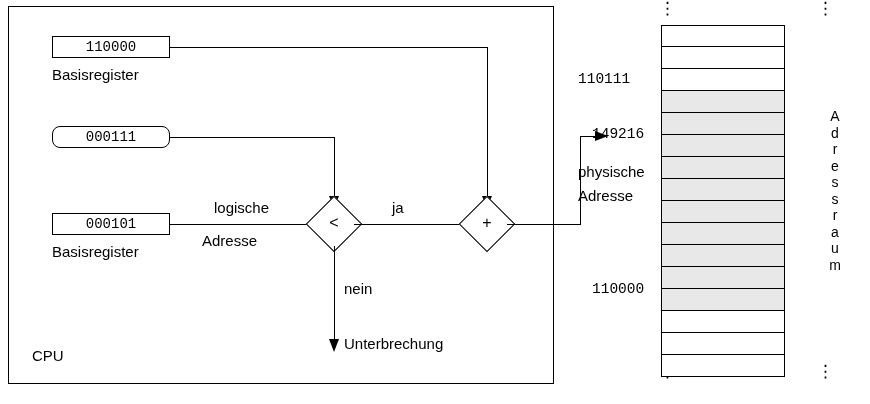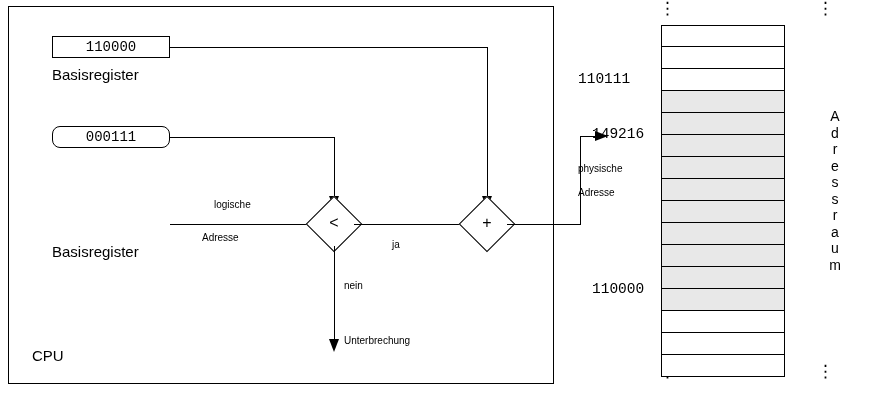--- a/index.html
+++ b/index.html
@@ -65,21 +65,21 @@
   }
   .diamond-label {
     font-size: 16px;
     color: #000;
     text-align: center;
     width: 40px;
   }
 
   
   .txt {
-    font-size: 10px;
+    font-size: 15px;
     color: #000;
     white-space: nowrap;
   }
   .txt-mono {
     font-family: "Liberation Mono", monospace;
     font-size: 14.5px;
     color: #000;
     white-space: nowrap;
   }
 
@@ -129,20 +129,21 @@
 <div id="root">
 
   <div class="abs cpu-box"></div>
   <div class="abs cpu-label">CPU</div>
 
   <div class="abs reg" style="left:52px; top:36px;">110000</div>
   <div class="abs reg-caption" style="left:52px; top:66px;">Basisregister</div>
 
   <div class="abs reg" style="left:52px; top:126px;border-radius:8px;">000111</div>
 
+  <div class="abs reg" style="left:52px; top:213px;">000101</div>
   <div class="abs reg-caption" style="left:52px; top:243px;">Basisregister</div>
 
   <div class="abs hline" style="left:170px; top:47px; width:317px;"></div>
   <div class="abs vline" style="left:487px; top:47px; height:155px;"></div>
   <svg class="abs" style="left:480px; top:194px;" width="16" height="16">
     <polygon points="7,14 2,2 12,2" fill="#000"></polygon>
   </svg>
 
   <div class="abs hline" style="left:170px; top:137px; width:164px;"></div>
   <div class="abs vline" style="left:334px; top:137px; height:65px;"></div>
@@ -151,21 +152,21 @@
   </svg>
 
   <div class="abs hline" style="left:170px; top:224px; width:144px;"></div>
   <div class="abs txt" style="left:214px; top:199px;">logische</div>
   <div class="abs txt" style="left:202px; top:232px;">Adresse</div>
 
   <div class="abs diamond" style="left:314px; top:204px;"></div>
   <div class="abs diamond-label" style="left:314px; top:214px;">&lt;</div>
 
   <div class="abs hline" style="left:354px; top:224px; width:114px;"></div>
-  <div class="abs txt" style="left:392px; top:199px;margin-top:40px;">ja</div>
+  <div class="abs txt" style="left:392px; top:199px;">ja</div>
 
   <div class="abs vline" style="left:334px; top:246px; height:98px;"></div>
   <svg class="abs" style="left:327px; top:336px;" width="16" height="18">
     <polygon points="7,16 2,3 12,3" fill="#000"></polygon>
   </svg>
   <div class="abs txt" style="left:344px; top:280px;">nein</div>
   <div class="abs txt" style="left:344px; top:335px;">Unterbrechung</div>
 
   <div class="abs diamond" style="left:467px; top:204px;"></div>
   <div class="abs diamond-label" style="left:467px; top:214px;">+</div>

